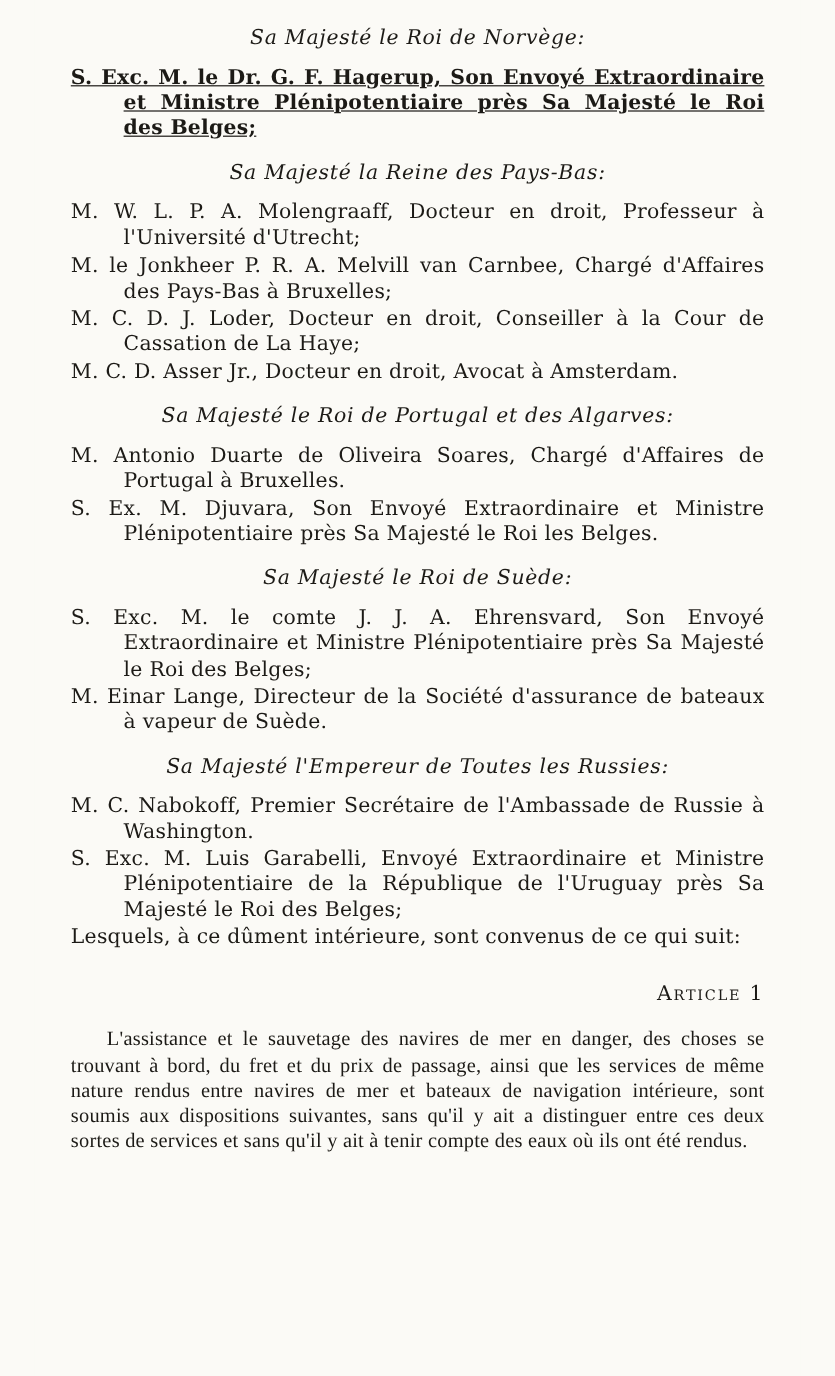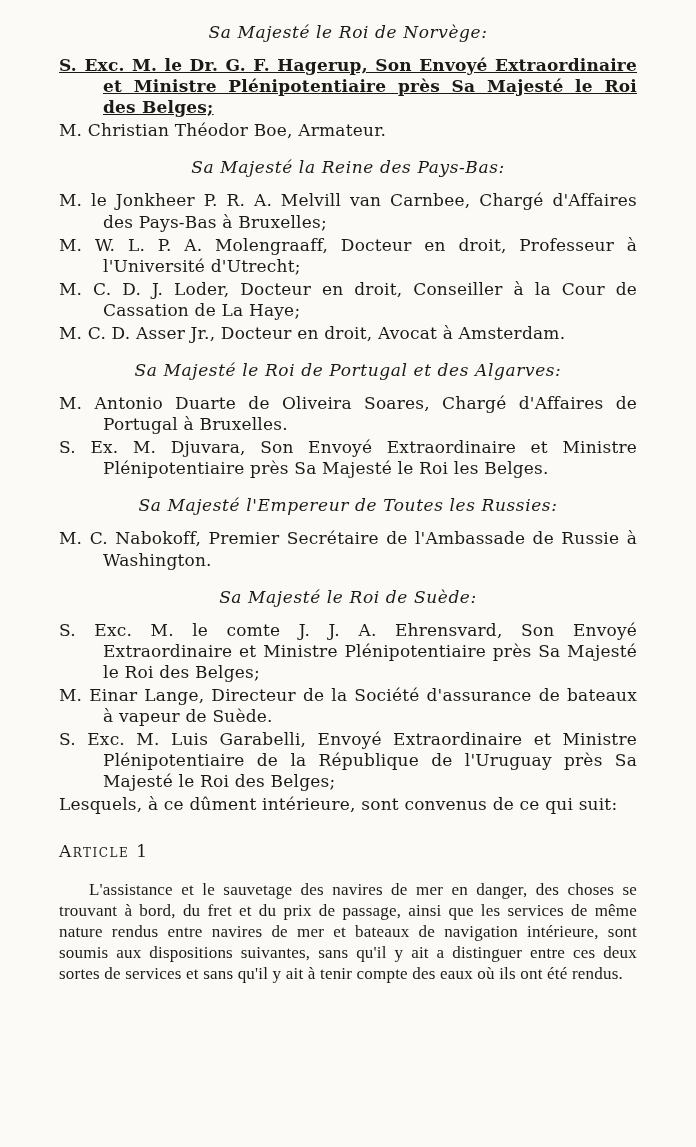--- a/index.html
+++ b/index.html
@@ -34,21 +34,21 @@
   }
   .entry.emph {
     font-weight: bold;
     text-decoration: underline;
   }
   .closing-line {
     margin: 2px 0 0 0;
     text-align: justify;
   }
   .article-title {
-    text-align: left;
+    text-align: right;
     font-variant: small-caps;
     font-size: 17px;
     letter-spacing: 1.5px;
     margin: 26px 0 16px 0;
   }
   .article-body {
     margin: 0;
     text-indent: 30px;
     text-align: justify;
     font-family: Liberation Serif, serif;
@@ -56,49 +56,48 @@
   section { display: block; }
 </style>
 </head>
 <body>
 
 <div class="page">
 
   <section>
     <p class="section-heading">Sa Majesté le Roi de Norvège:</p>
     <p class="entry emph">S. Exc. M. le Dr. G. F. Hagerup, Son Envoyé Extraordinaire et Ministre Plénipotentiaire près Sa Majesté le Roi des Belges;</p>
-    <p class="entry">M. Christian Théodor Boe, Armateur.</p>
   </section>
 
   <section>
     <p class="section-heading">Sa Majesté la Reine des Pays-Bas:</p>
+    <p class="entry">M. W. L. P. A. Molengraaff, Docteur en droit, Professeur à l'Université d'Utrecht;</p>
     <p class="entry">M. le Jonkheer P. R. A. Melvill van Carnbee, Chargé d'Affaires des Pays-Bas à Bruxelles;</p>
-    <p class="entry">M. W. L. P. A. Molengraaff, Docteur en droit, Professeur à l'Université d'Utrecht;</p>
     <p class="entry">M. C. D. J. Loder, Docteur en droit, Conseiller à la Cour de Cassation de La Haye;</p>
     <p class="entry">M. C. D. Asser Jr., Docteur en droit, Avocat à Amsterdam.</p>
   </section>
 
   <section>
     <p class="section-heading">Sa Majesté le Roi de Portugal et des Algarves:</p>
     <p class="entry">M. Antonio Duarte de Oliveira Soares, Chargé d'Affaires de Portugal à Bruxelles.</p>
   </section>
 
   <section>
     <p class="entry">S. Ex. M. Djuvara, Son Envoyé Extraordinaire et Ministre Plénipotentiaire près Sa Majesté le Roi les Belges.</p>
   </section>
 
   <section>
-    <p class="section-heading">Sa Majesté l'Empereur de Toutes les Russies:</p>
-    <p class="entry">M. C. Nabokoff, Premier Secrétaire de l'Ambassade de Russie à Washington.</p>
+    <p class="section-heading">Sa Majesté le Roi de Suède:</p>
+    <p class="entry">S. Exc. M. le comte J. J. A. Ehrensvard, Son Envoyé Extraordinaire et Ministre Plénipotentiaire près Sa Majesté le Roi des Belges;</p>
+    <p class="entry">M. Einar Lange, Directeur de la Société d'assurance de bateaux à vapeur de Suède.</p>
   </section>
 
   <section>
-    <p class="section-heading">Sa Majesté le Roi de Suède:</p>
-    <p class="entry">S. Exc. M. le comte J. J. A. Ehrensvard, Son Envoyé Extraordinaire et Ministre Plénipotentiaire près Sa Majesté le Roi des Belges;</p>
-    <p class="entry">M. Einar Lange, Directeur de la Société d'assurance de bateaux à vapeur de Suède.</p>
+    <p class="section-heading">Sa Majesté l'Empereur de Toutes les Russies:</p>
+    <p class="entry">M. C. Nabokoff, Premier Secrétaire de l'Ambassade de Russie à Washington.</p>
   </section>
 
   <section>
     <p class="entry">S. Exc. M. Luis Garabelli, Envoyé Extraordinaire et Ministre Plénipotentiaire de la République de l'Uruguay près Sa Majesté le Roi des Belges;</p>
   </section>
 
   <p class="closing-line">Lesquels, à ce dûment intérieure, sont convenus de ce qui suit:</p>
 
   <p class="article-title">Article 1</p>
 

